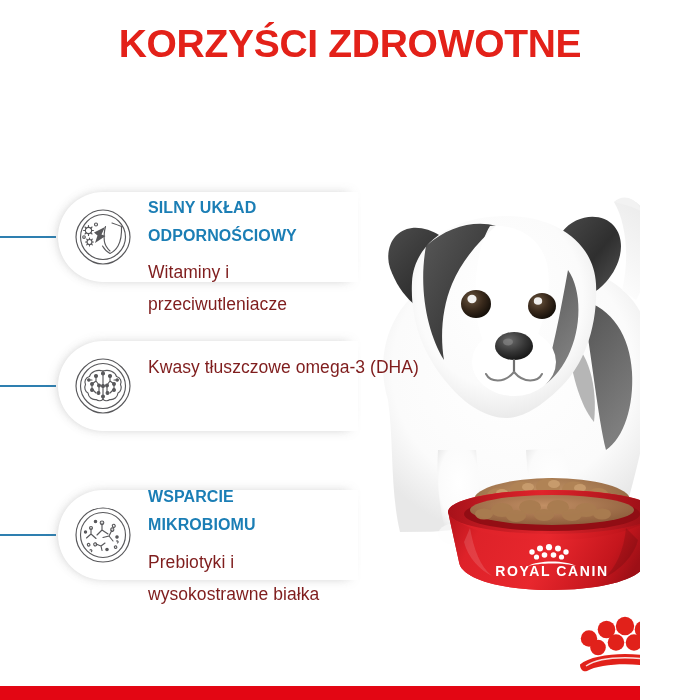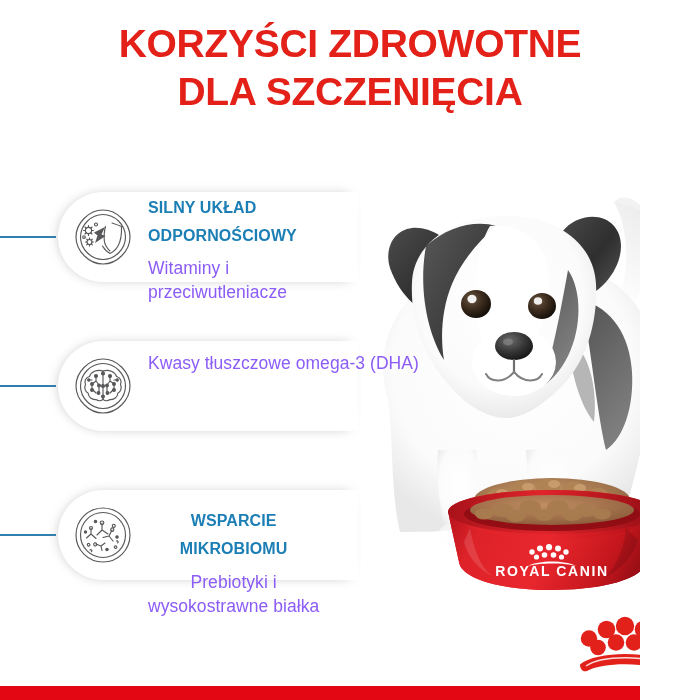--- a/index.html
+++ b/index.html
@@ -48,47 +48,46 @@
   .card.k2{top:341px;height:90px;}
   .card.k3{top:490px;height:90px;}
 
   .icon-box{position:absolute;left:14px;top:14px;width:62px;height:62px;}
   .icon-box svg{display:block;width:62px;height:62px;}
 
   
   .txt{position:absolute;left:148px;}
   .txt.t1{top:194px;}
   .txt.t2{top:343px;}
-  .txt.t3{top:507px;text-align:center;}
+  .txt.t3{top:483px;}
   .head{
     color:#1b7eb5;font-weight:bold;font-size:16px;line-height:28px;
     letter-spacing:0.1px;white-space:pre-line;margin:0;
   }
   .sub{
-    color:#8b5cf6;font-size:17.5px;line-height:24px;letter-spacing:0.05px;
+    color:#7f1d1d;font-size:17.5px;line-height:32px;letter-spacing:0.05px;
     white-space:pre-line;margin:6px 0 0 0;font-weight:normal;
   }
   .txt.t2 .sub{margin-top:8px;}
   .txt.t3 .sub{margin-top:7px;}
 
   
   .crown{position:absolute;left:566px;top:612px;width:118px;height:66px;}
   .crown svg{display:block;width:118px;height:66px;}
 
   
   .bottombar{position:absolute;left:0;top:686px;width:700px;height:14px;background:#e30613;}
 </style>
 </head>
 <body>
 
 <div class="stage">
 
   <div class="title">
     <span class="l1">KORZYŚCI ZDROWOTNE</span>
-    <span class="l2">DLA SZCZENIĘCIA</span>
   </div>
 
   <div class="photo-wrap">
     <svg class="puppy" viewBox="0 0 370 400" xmlns="http://www.w3.org/2000/svg">
       <defs>
         <radialGradient id="furW" cx="48%" cy="40%" r="62%">
           <stop offset="0%" stop-color="#ffffff"></stop>
           <stop offset="72%" stop-color="#fbfbfb"></stop>
           <stop offset="100%" stop-color="#e8e8e8"></stop>
         </radialGradient>

